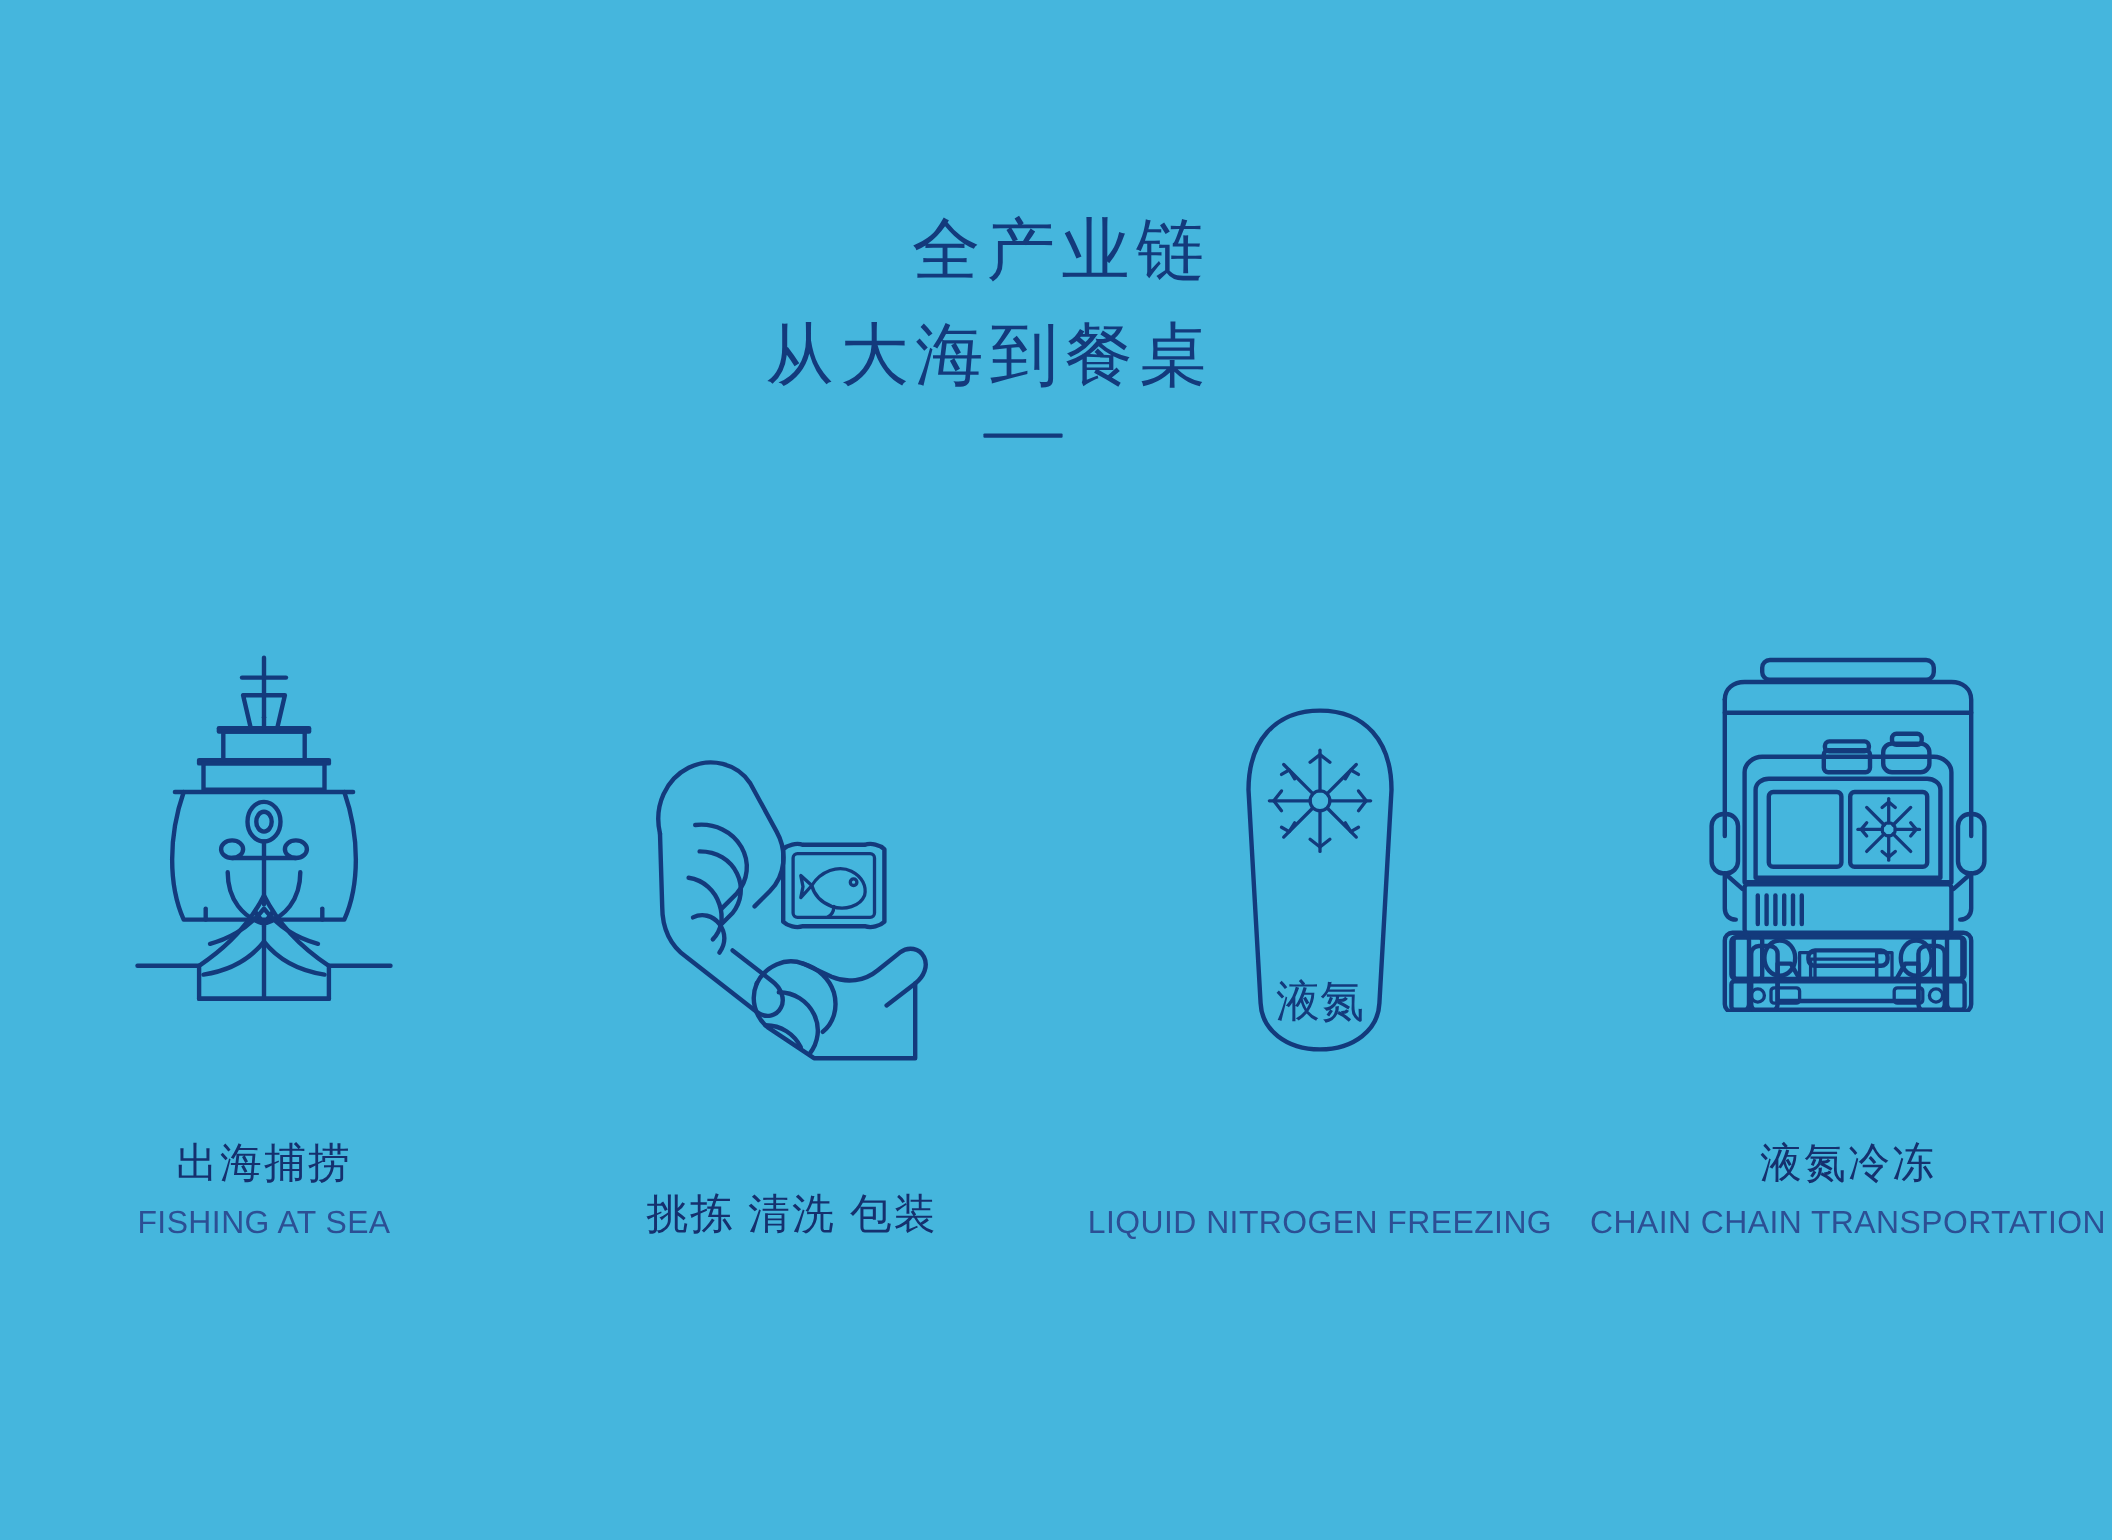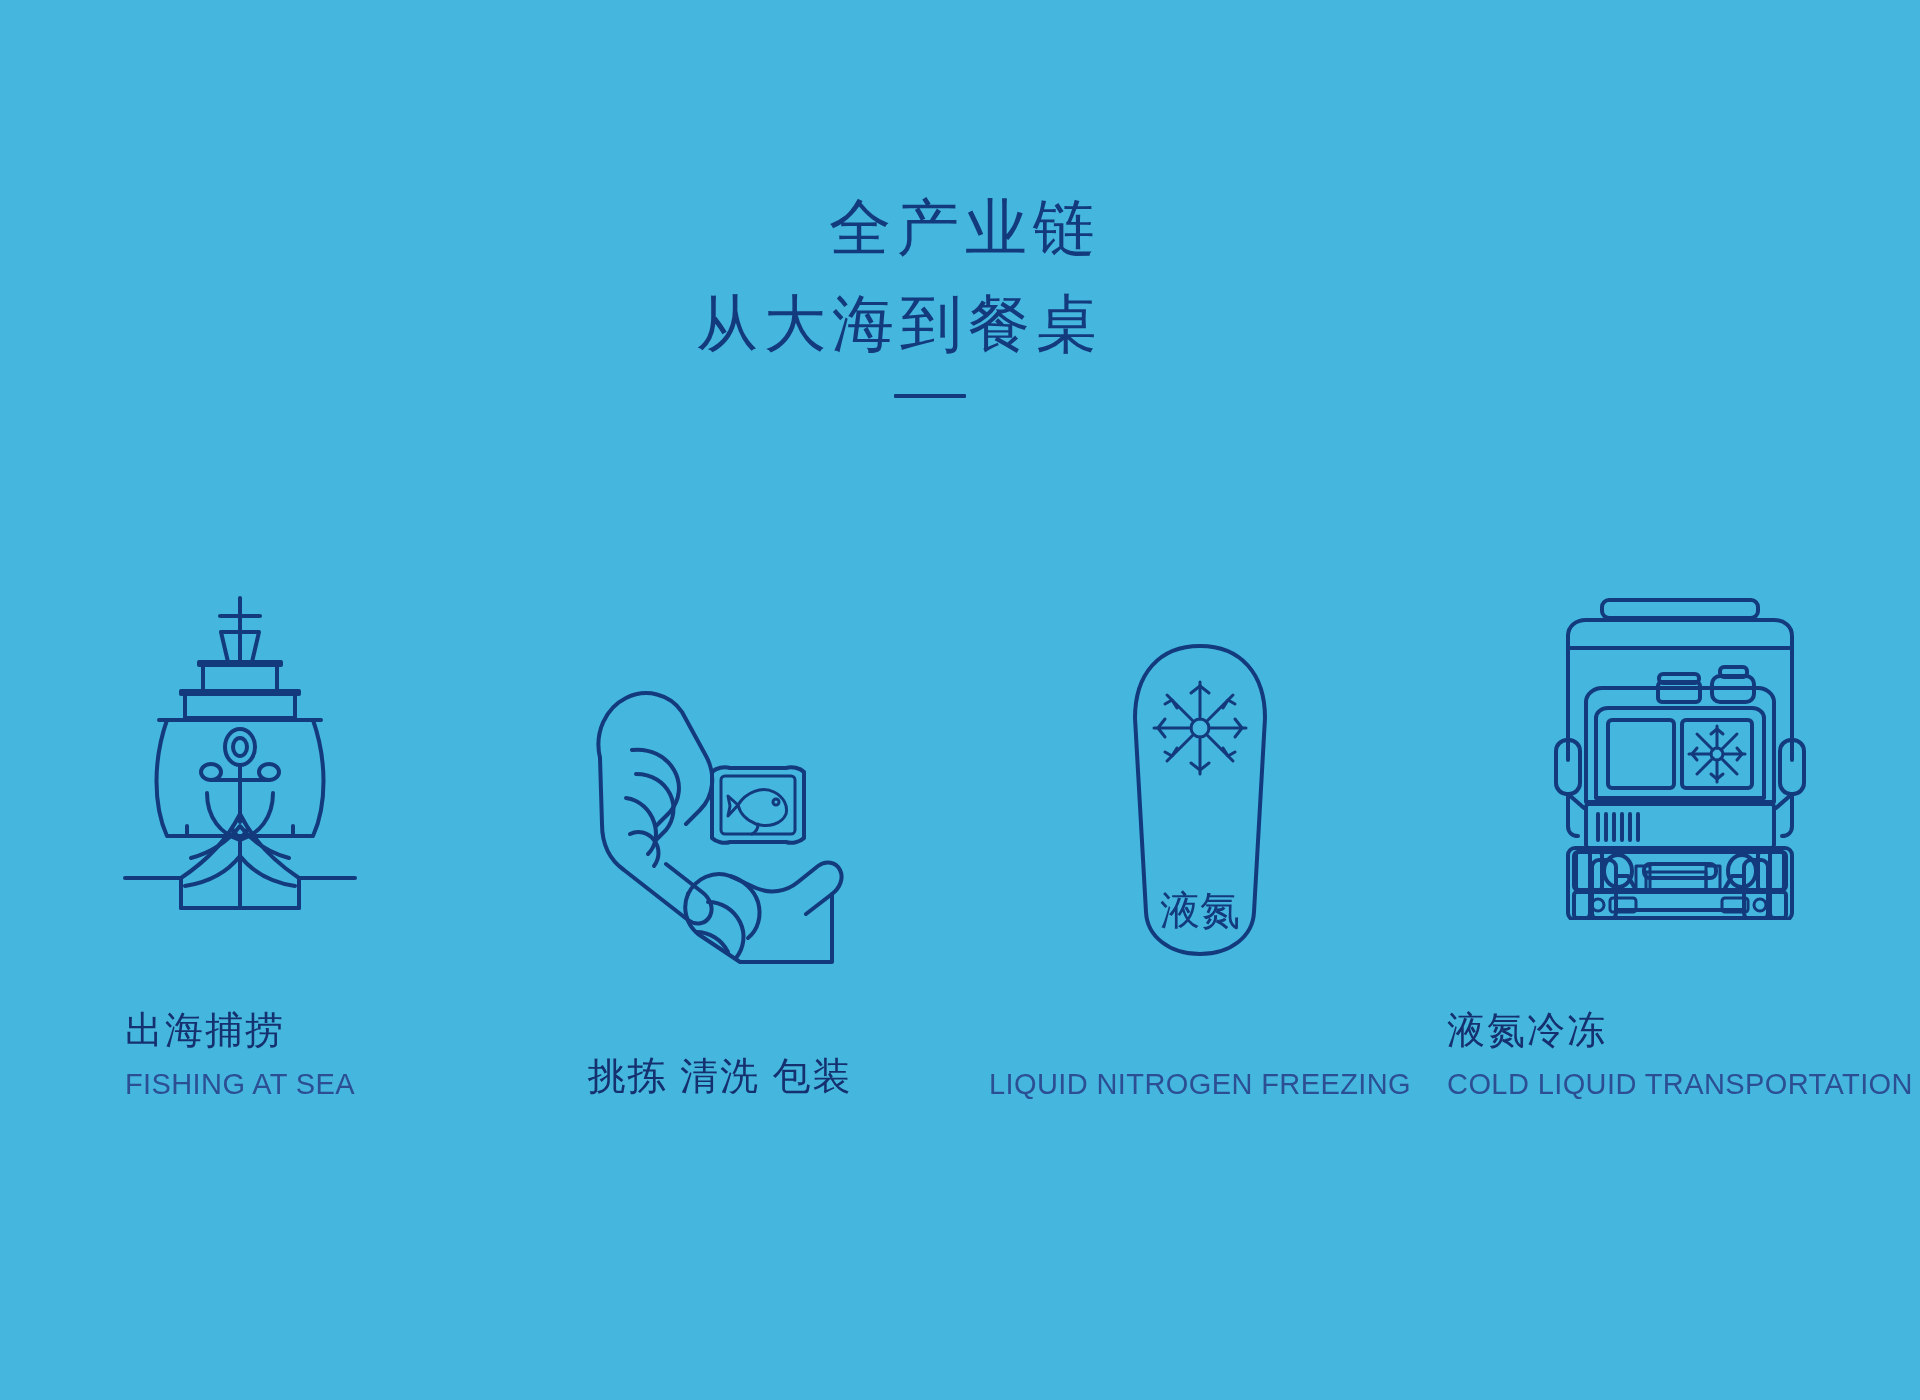--- a/index.html
+++ b/index.html
@@ -74,22 +74,22 @@
     align-items: center;
     gap: 43px;
   }
   .icon-box {
     height: 400px;
     display: flex;
     align-items: flex-end;
     justify-content: center;
   }
   .labels {
-    margin-top: 44px;
-    text-align: left;
+    margin-top: 72px;
+    text-align: center;
   }
   .label-cn {
     display: block;
     color: #15306e;
     font-family: "Liberation Sans", sans-serif;
     font-size: 38px;
     line-height: 46px;
     letter-spacing: 2px;
     font-weight: 400;
     white-space: nowrap;
@@ -326,18 +326,18 @@
           <rect x="220" y="258" width="22" height="72" rx="7"></rect>
 
           <path d="M66 286 L78 286 L86 300 L174 300 L182 286 L194 286 L194 320 L66 320 Z"></path>
           <rect class="thin" x="96" y="282" width="60" height="18"></rect>
           <path class="thin" d="M86 276 L100 276 L100 300 L86 300 Z"></path>
           <path class="thin" d="M156 276 L170 276 L170 300 L156 300 Z"></path>
         </svg>
       </div>
       <div class="labels">
         <span class="label-cn">液氮冷冻</span>
-        <span class="label-en">COLD LIQUID TRANSPORTATION</span>
+        <span class="label-en">CHAIN CHAIN TRANSPORTATION</span>
       </div>
     </div>
 
   </div>
 </div>
 
 </body></html>

